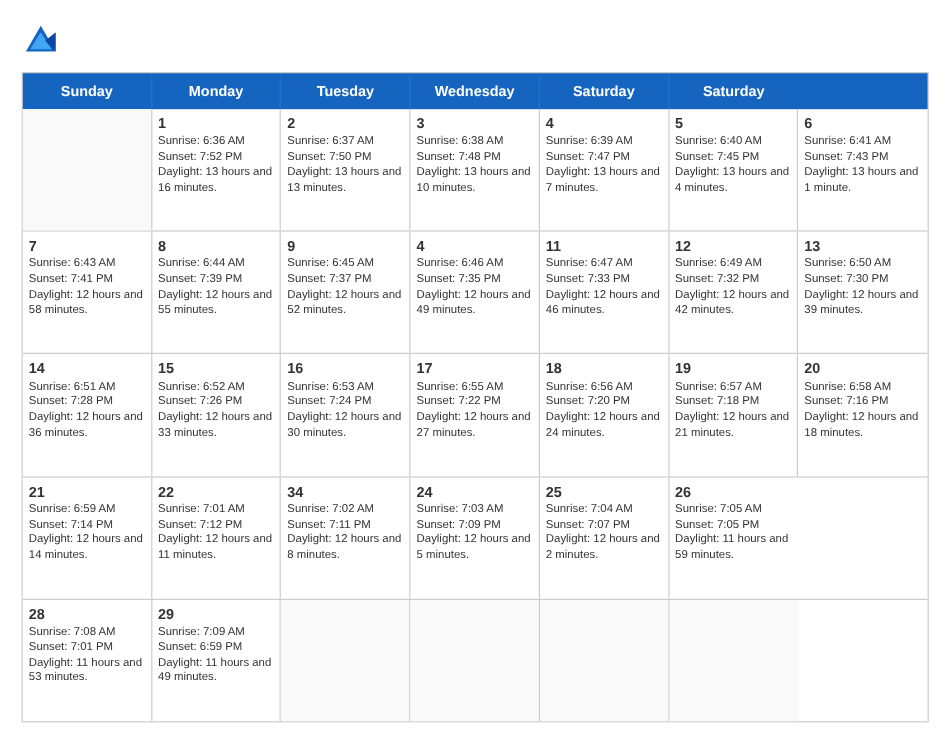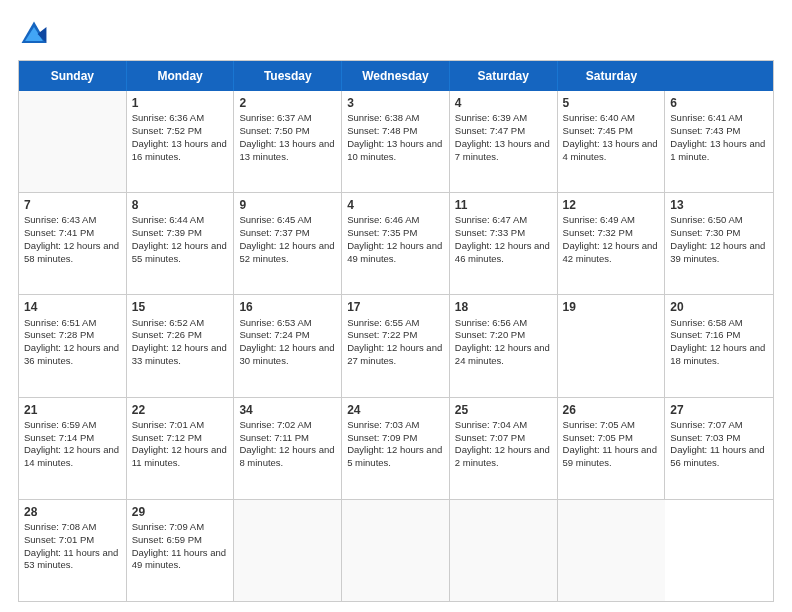--- a/index.html
+++ b/index.html
@@ -209,20 +209,21 @@
           <div class="cell">
             <span class="day-num">17</span>
             <div class="info">Sunrise: 6:55 AM<br>Sunset: 7:22 PM<br>Daylight: 12 hours and 27 minutes.</div>
           </div>
           <div class="cell">
             <span class="day-num">18</span>
             <div class="info">Sunrise: 6:56 AM<br>Sunset: 7:20 PM<br>Daylight: 12 hours and 24 minutes.</div>
           </div>
           <div class="cell">
             <span class="day-num">19</span>
+            <div class="info">Sunrise: 6:57 AM<br>Sunset: 7:18 PM<br>Daylight: 12 hours and 21 minutes.</div>
           </div>
           <div class="cell">
             <span class="day-num">20</span>
             <div class="info">Sunrise: 6:58 AM<br>Sunset: 7:16 PM<br>Daylight: 12 hours and 18 minutes.</div>
           </div>
         </div>
         <div class="calendar-row">
           <div class="cell">
             <span class="day-num">21</span>
             <div class="info">Sunrise: 6:59 AM<br>Sunset: 7:14 PM<br>Daylight: 12 hours and 14 minutes.</div>
@@ -239,24 +240,20 @@
             <span class="day-num">24</span>
             <div class="info">Sunrise: 7:03 AM<br>Sunset: 7:09 PM<br>Daylight: 12 hours and 5 minutes.</div>
           </div>
           <div class="cell">
             <span class="day-num">25</span>
             <div class="info">Sunrise: 7:04 AM<br>Sunset: 7:07 PM<br>Daylight: 12 hours and 2 minutes.</div>
           </div>
           <div class="cell">
             <span class="day-num">26</span>
             <div class="info">Sunrise: 7:05 AM<br>Sunset: 7:05 PM<br>Daylight: 11 hours and 59 minutes.</div>
-          </div>
-          <div class="cell">
-            <span class="day-num">27</span>
-            <div class="info">Sunrise: 7:07 AM<br>Sunset: 7:03 PM<br>Daylight: 11 hours and 56 minutes.</div>
           </div>
         </div>
         <div class="calendar-row">
           <div class="cell">
             <span class="day-num">28</span>
             <div class="info">Sunrise: 7:08 AM<br>Sunset: 7:01 PM<br>Daylight: 11 hours and 53 minutes.</div>
           </div>
           <div class="cell">
             <span class="day-num">29</span>
             <div class="info">Sunrise: 7:09 AM<br>Sunset: 6:59 PM<br>Daylight: 11 hours and 49 minutes.</div>

